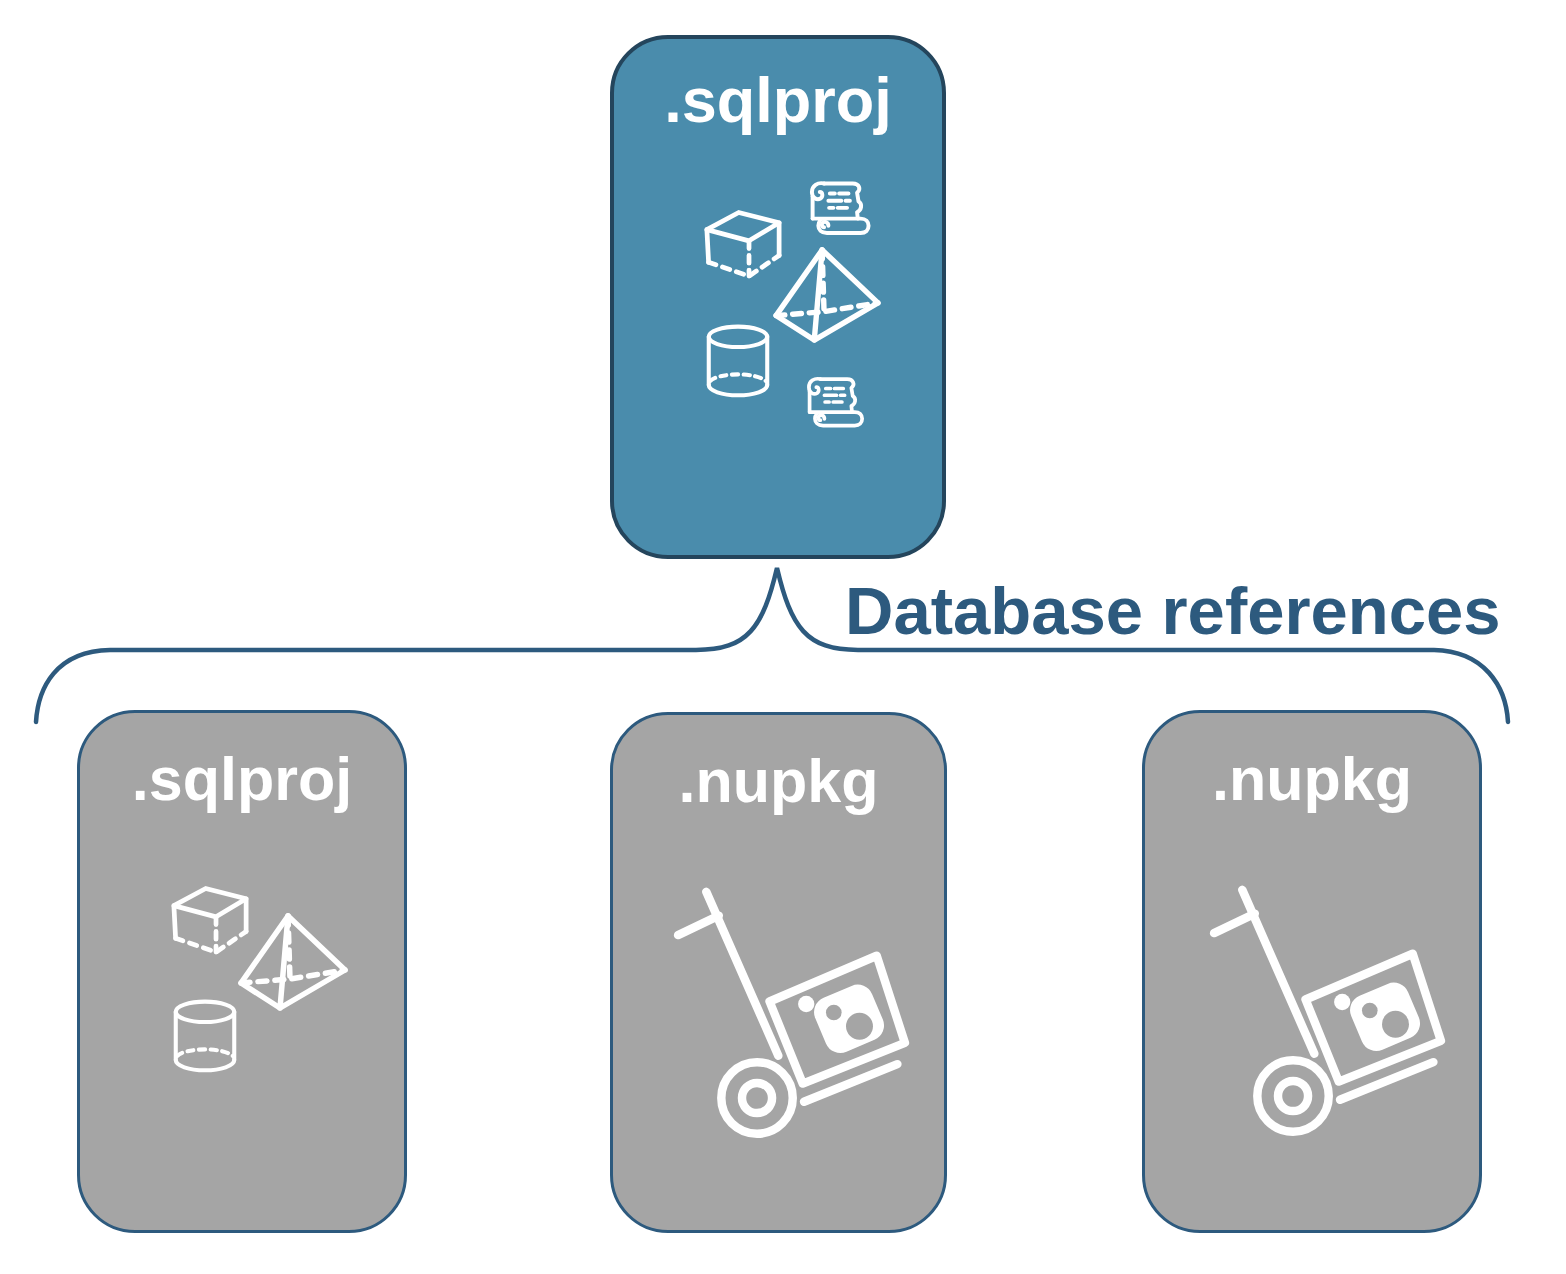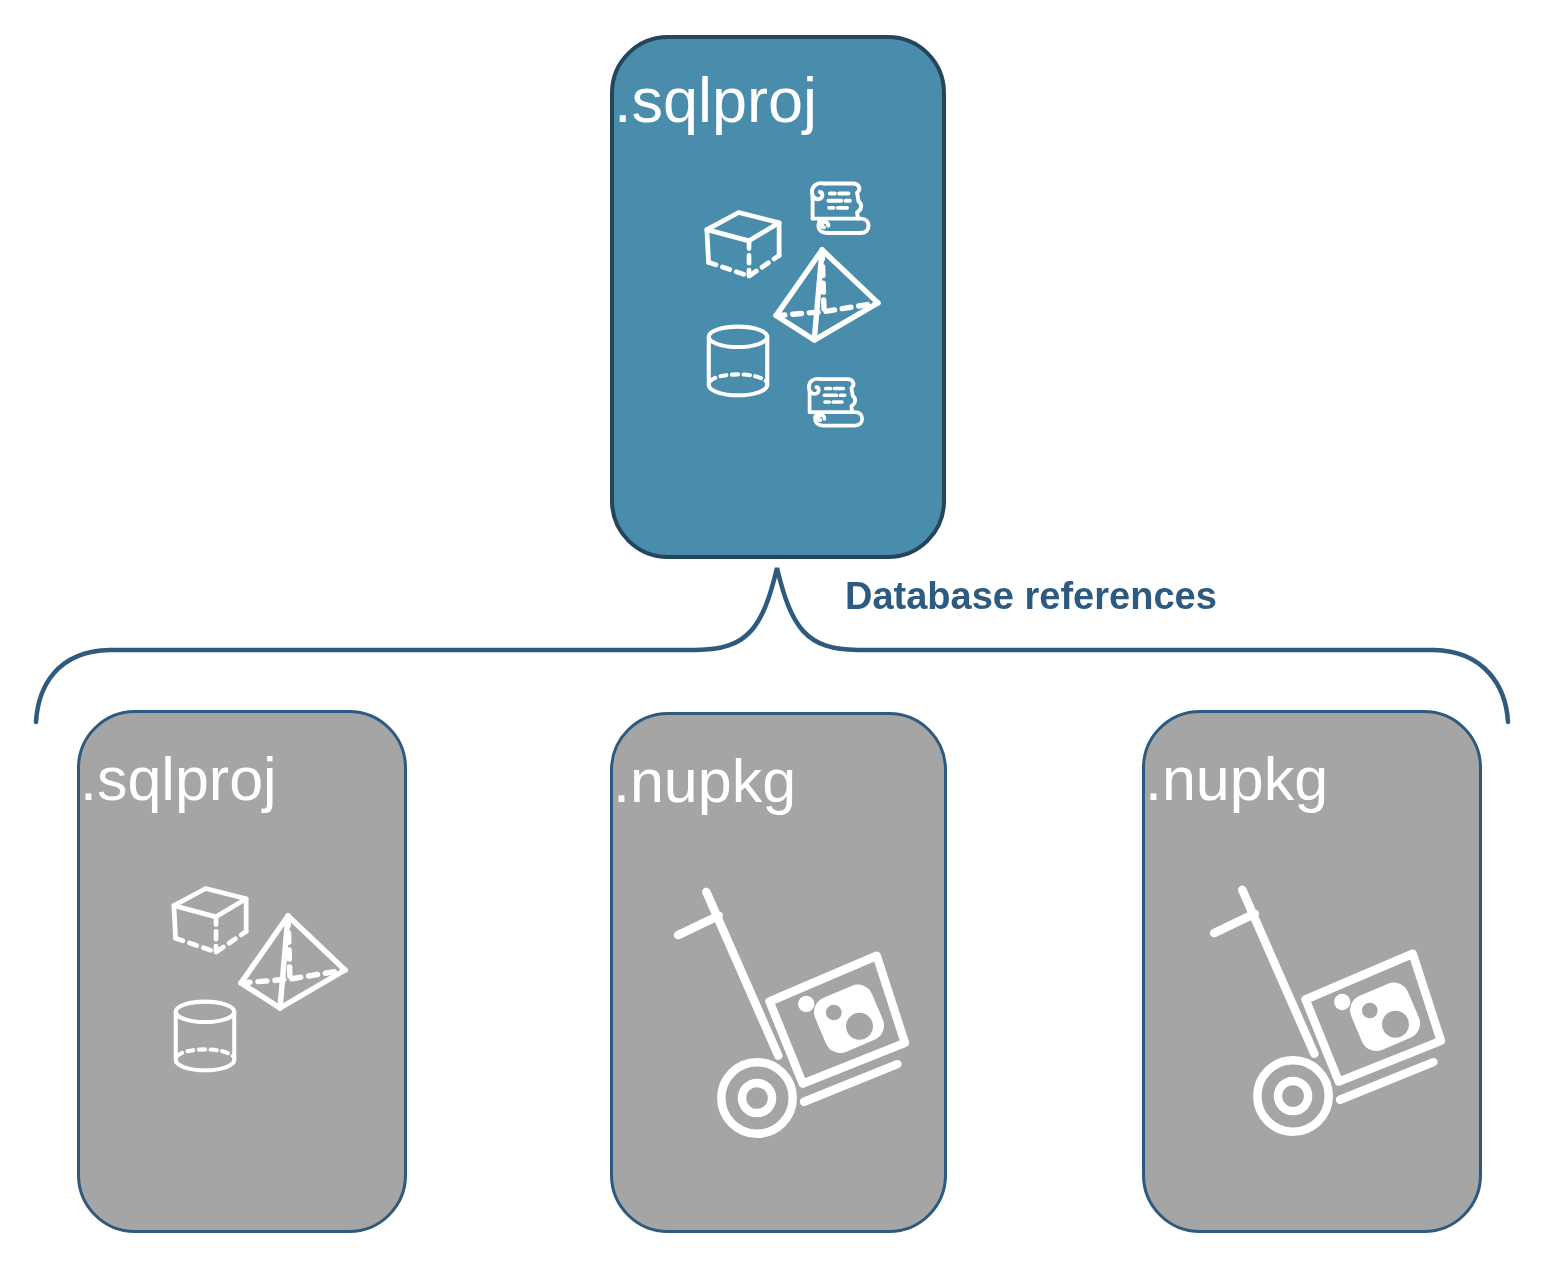--- a/index.html
+++ b/index.html
@@ -19,28 +19,28 @@
     left:610px;top:35px;width:336px;height:524px;
     background:var(--root-fill);border:4px solid var(--root-border);
   }
   .box-child{
     background:var(--child-fill);border:3px solid var(--child-border);
   }
   #child-0{left:77px;top:710px;width:330px;height:523px;}
   #child-1{left:610px;top:712px;width:337px;height:521px;}
   #child-2{left:1142px;top:710px;width:340px;height:523px;}
   .box-title{
-    position:absolute;left:0;right:0;top:30px;
-    color:var(--box-text);font-weight:normal;font-size:63px;line-height:1;
+    position:absolute;left:0;right:0;top:30px;text-align:center;
+    color:var(--box-text);font-weight:bold;font-size:63px;line-height:1;
   }
   .box-child .box-title{top:36px;font-size:61px;}
   .icon-svg{position:absolute;overflow:visible;}
   .connector-label{
     position:absolute;left:845px;top:577px;
-    color:var(--connector);font-weight:bold;font-size:38px;line-height:1;
+    color:var(--connector);font-weight:bold;font-size:67px;line-height:1;
     white-space:nowrap;
   }
   .brace-svg{position:absolute;left:0;top:0;}
   .brace-path{fill:none;stroke:var(--connector);stroke-width:4.5;stroke-linecap:round;}
   
   .wht{fill:none;stroke:var(--icon-stroke);stroke-linecap:round;stroke-linejoin:round;}
   .dsh{stroke-dasharray:9 8;}
   .fillw{fill:var(--icon-stroke);stroke:none;}
   .hole{fill:var(--child-fill);stroke:none;}
 </style>

